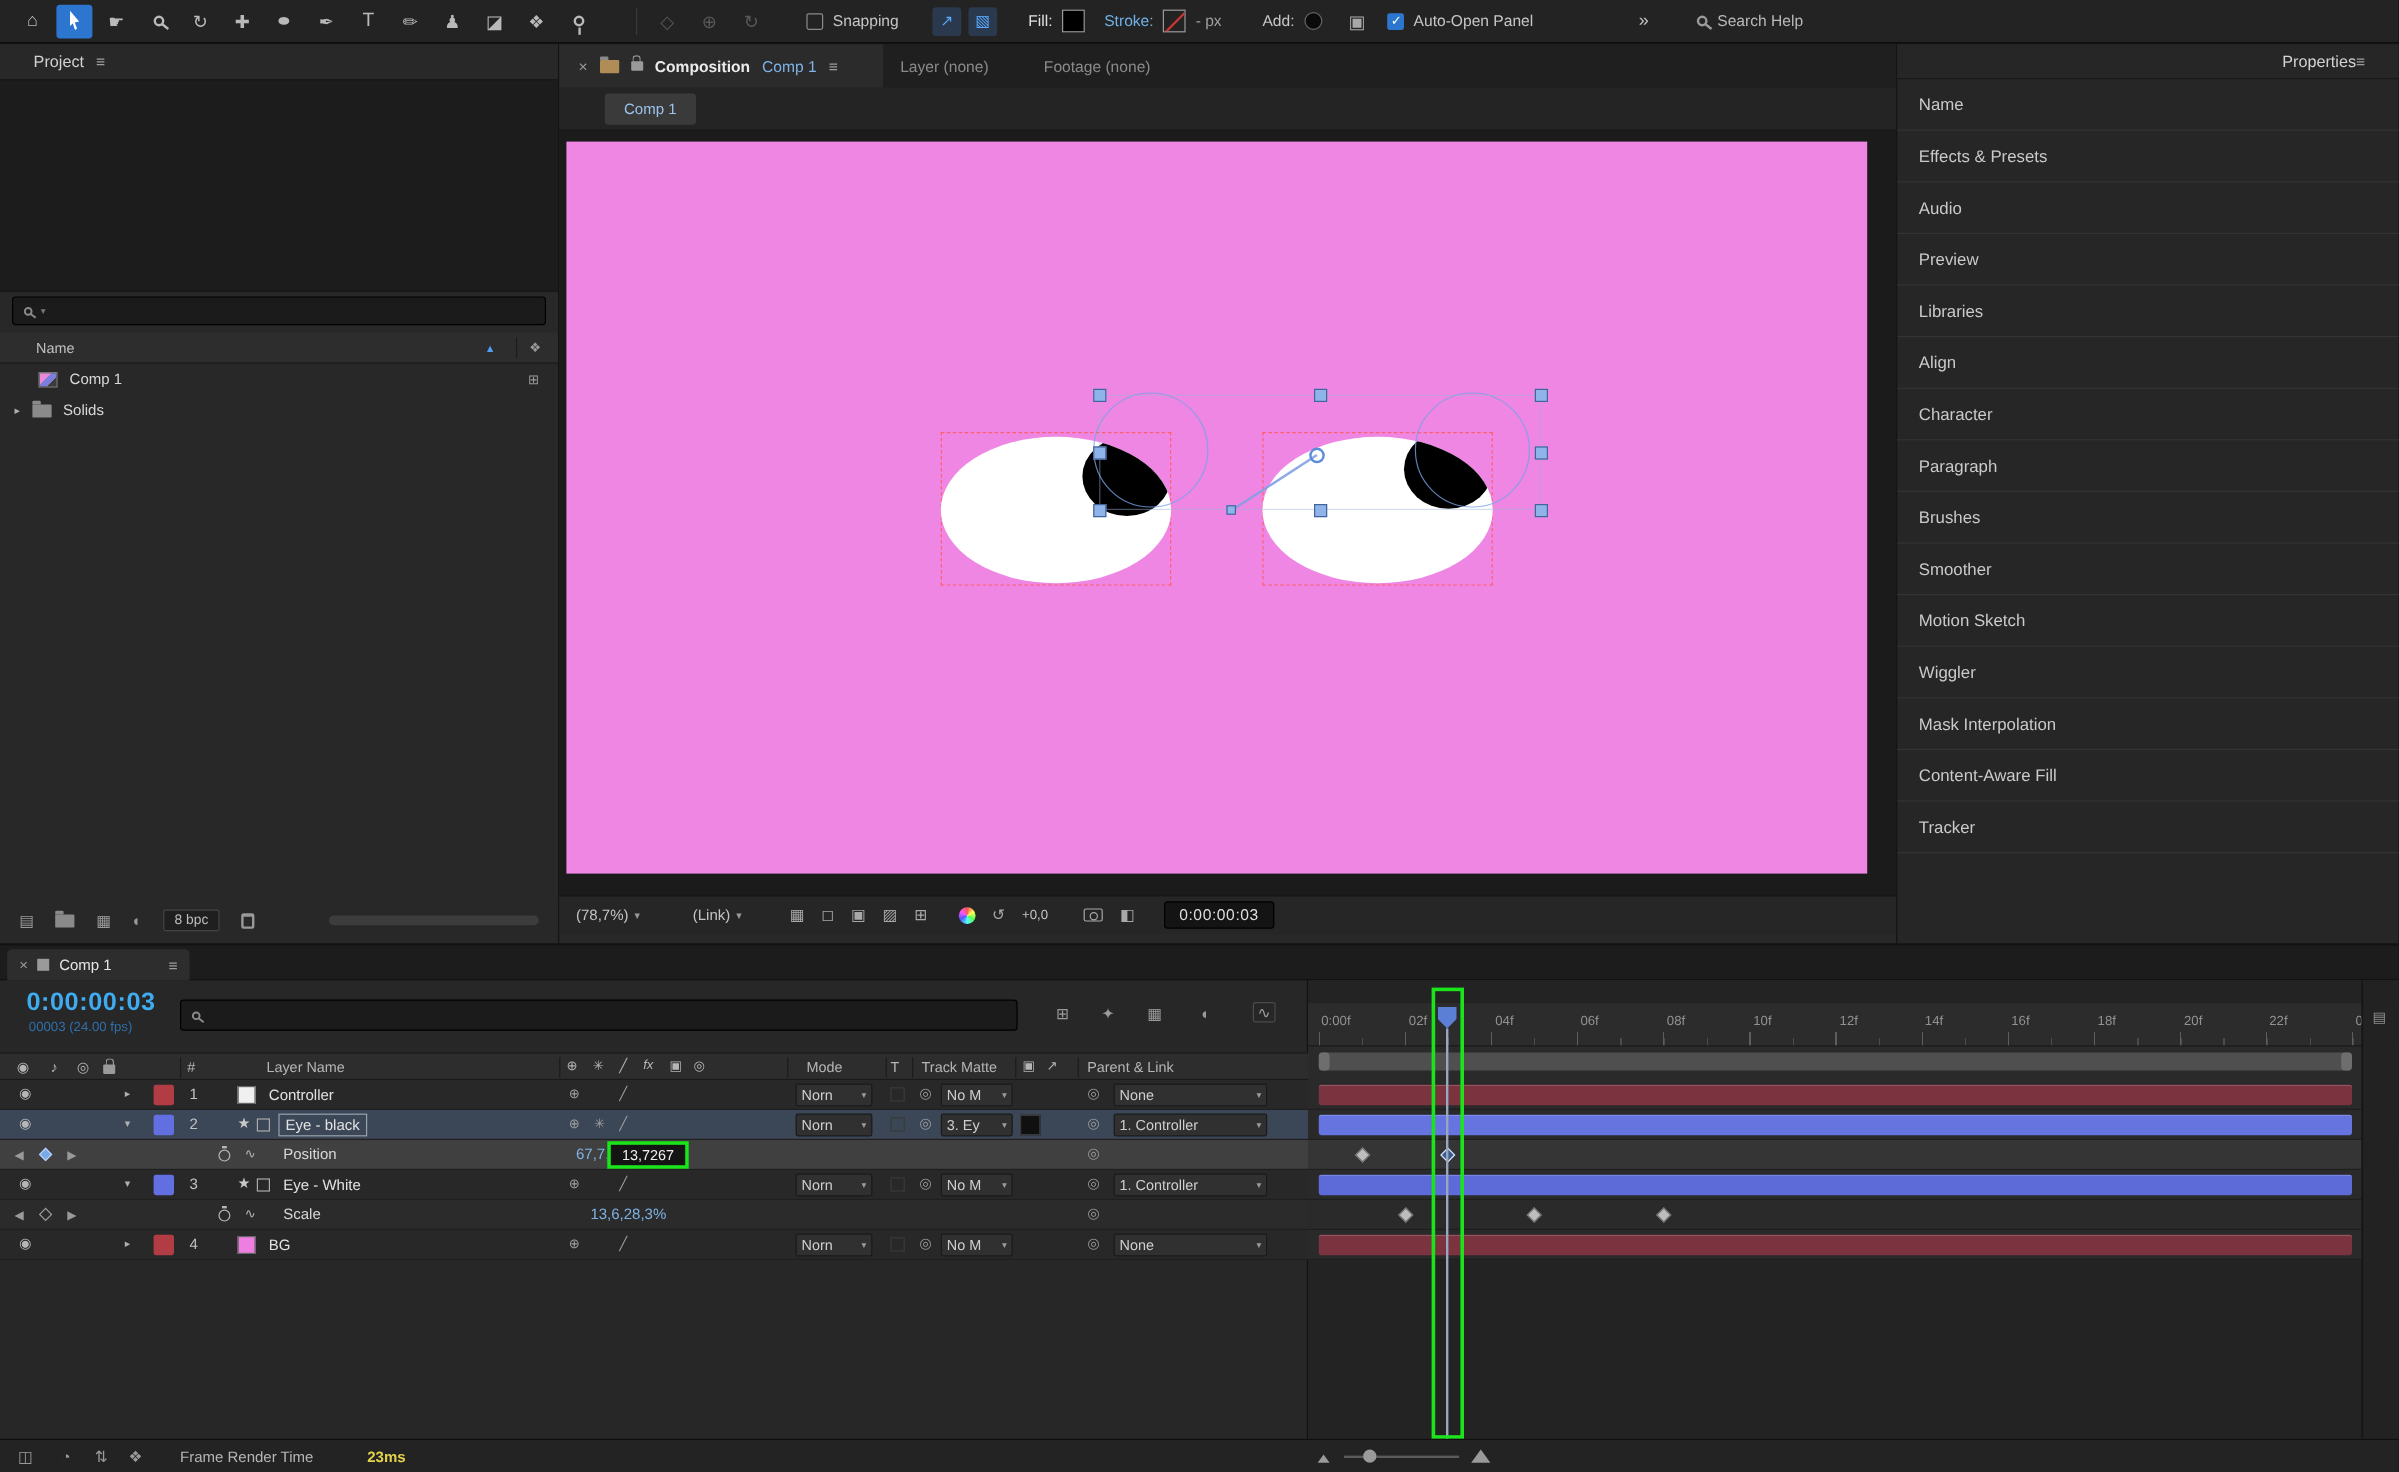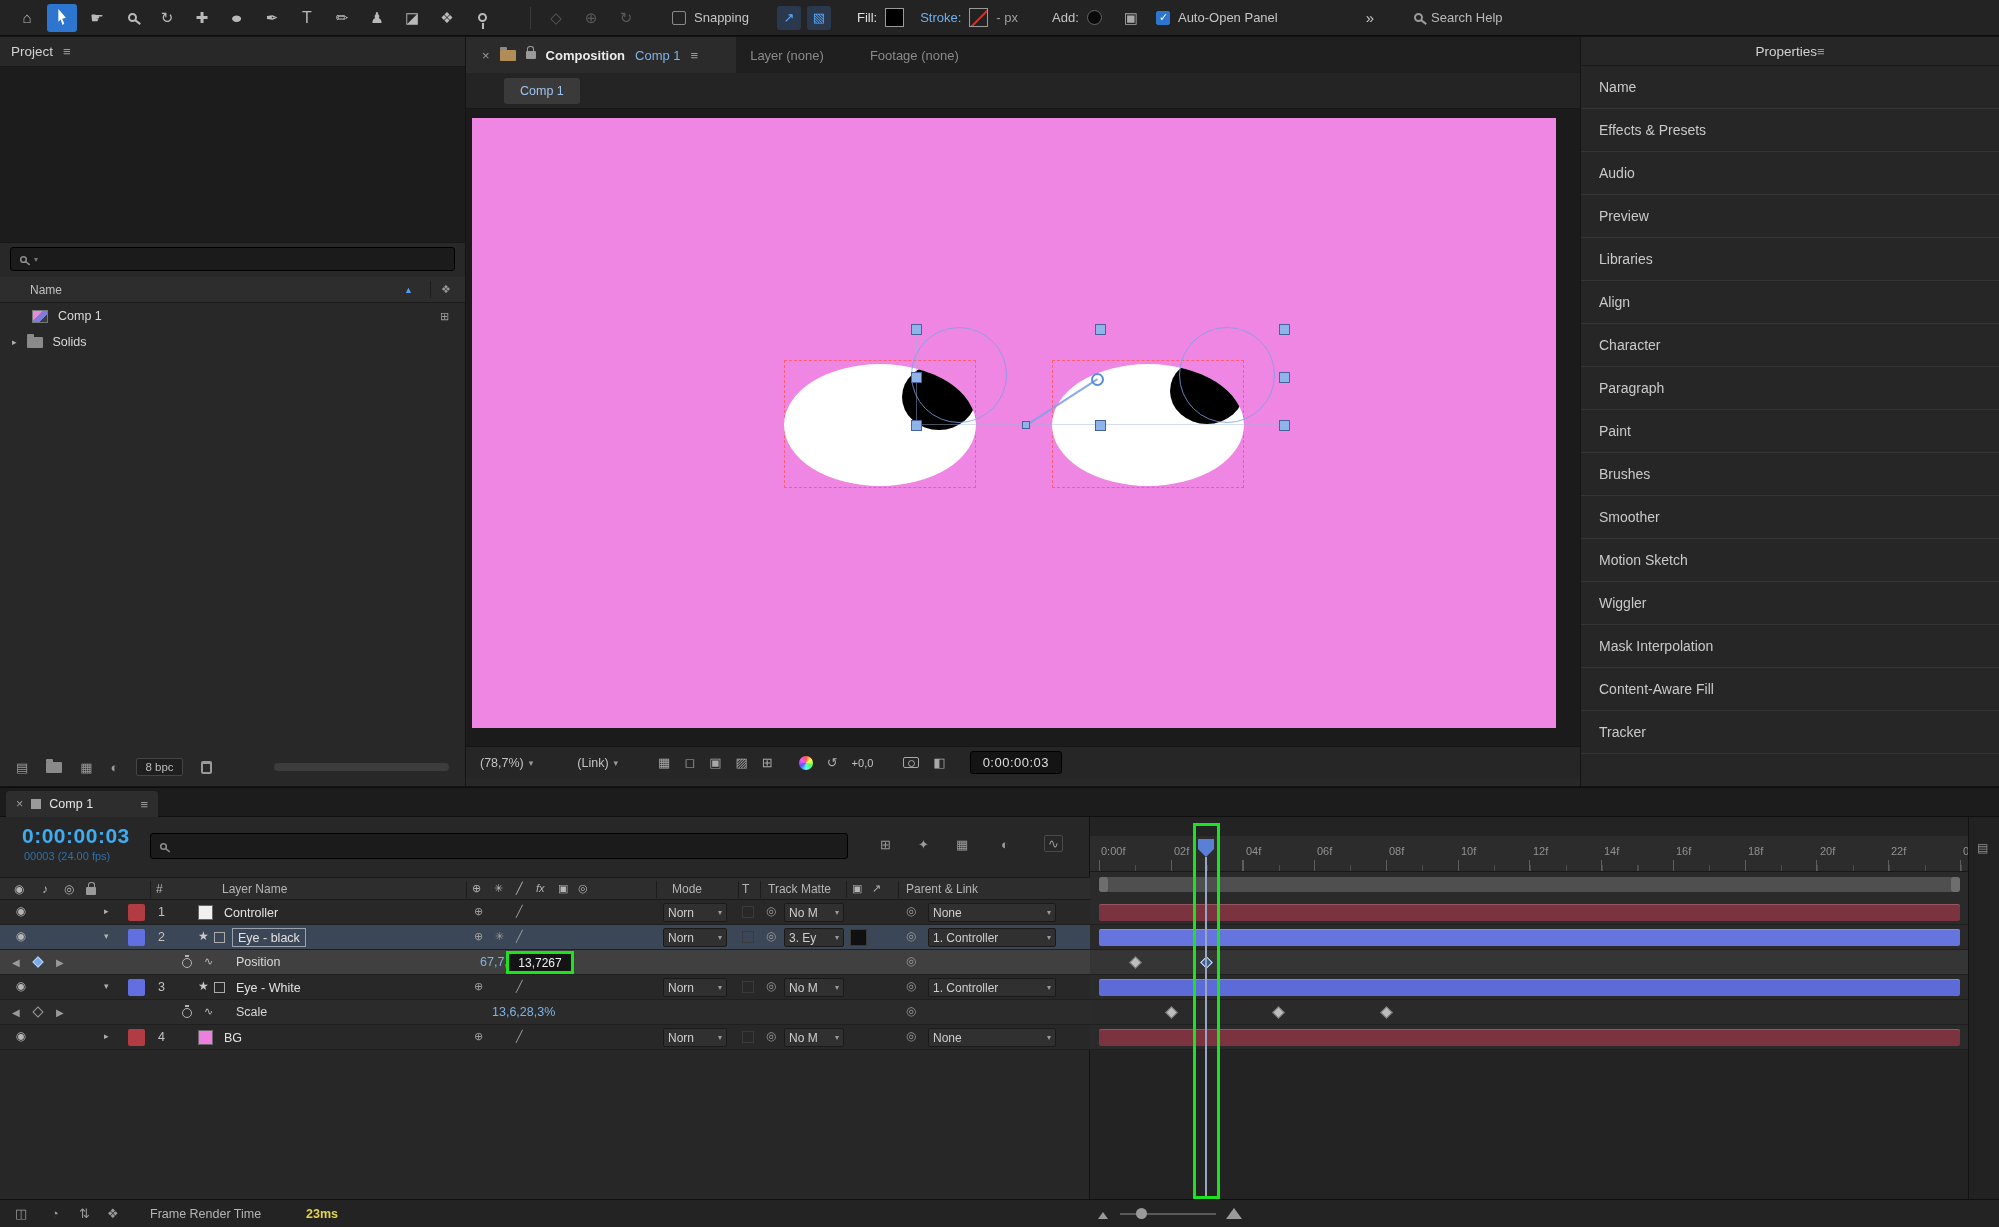--- a/index.html
+++ b/index.html
@@ -24,21 +24,21 @@
 .swatch{width:19px;height:19px;border:1.5px solid #9a9a9a;display:inline-block;flex:none}
 .swatch.fillsw{background:#000}
 .swatch.strokesw{background:#222;position:relative;overflow:hidden}
 .swatch.strokesw::after{content:"";position:absolute;left:-4px;top:8px;width:28px;height:2px;background:#c93434;transform:rotate(-45deg)}
 .tb-label{color:#c6c6c6;margin:0 8px;font-size:13px}
 .snap-ico{width:24px;height:24px;border-radius:3px;background:rgba(62,122,204,.25);color:#5aa9ff;display:flex;align-items:center;justify-content:center;font-size:13px;margin-right:6px;flex:none}
 .add-ico{width:15px;height:15px;border-radius:50%;background:#0a0a0a;border:1px solid #666;display:inline-block;flex:none}
 
 
 .panel{position:absolute;background:#282828}
-.panel-hdr{height:29px;display:flex;align-items:center;justify-content:flex-start;padding:0 11px;color:#d2d2d2;font-size:13.5px;background:#282828}
+.panel-hdr{height:29px;display:flex;align-items:center;justify-content:flex-start;padding:0 28px;color:#d2d2d2;font-size:13.5px;background:#282828}
 .menu-ico{color:#9c9c9c;font-size:13px}
 
 
 .proj-preview{position:absolute;left:0;top:29px;width:465px;height:177px;background:#1c1c1c;border-top:1px solid #171717;border-bottom:1px solid #171717}
 .searchbox{position:absolute;background:#1b1b1b;border:1px solid #000;border-radius:3px;display:flex;align-items:center;gap:6px;padding:0 8px;color:#8a8a8a}
 .name-hdr{position:absolute;left:0;top:240px;width:465px;height:26px;background:#2d2d2d;border-bottom:1px solid #1a1a1a;display:flex;align-items:center}
 .proj-row{position:absolute;left:0;width:465px;height:26px;display:flex;align-items:center;color:#d8d8d8;font-size:12.5px}
 .folder-ico{width:16px;height:11px;background:#8a8a8a;border-radius:1px;position:relative;display:inline-block}
 .folder-ico::before{content:"";position:absolute;left:0;top:-3px;width:7px;height:3px;background:#8a8a8a;border-radius:1px 1px 0 0}
 .comp-ico{width:16px;height:13px;border:1px solid #777;background:linear-gradient(135deg,#e88ad8 0 40%,#7d7ddd 40% 70%,#3c3c3c 70%);display:inline-block}
@@ -283,34 +283,33 @@
       <span class="channels-dot" style="margin-left:12px"></span>
       <span class="vico">↺</span>
       <span style="color:#c3c3c3;font-size:11px">+0,0</span>
       <span class="cam-ico" style="margin-left:16px"></span>
       <span class="vico">◧</span>
       <span class="tc-box" style="margin-left:10px">0:00:00:03</span>
     </div>
   </div>
 
   <div class="panel" style="left:1581px;top:37px;width:418px;height:749px;background:#262626">
-    <div class="panel-hdr" style="justify-content:center;background:#262626;border-bottom:1px solid #191919">
+    <div class="panel-hdr" style="justify-content:flex-end;background:#262626;border-bottom:1px solid #191919">
       <span>Properties</span>
       <span class="menu-ico">≡</span>
     </div>
     <div>
         <div class="prop-item">Name</div>
         <div class="prop-item">Effects &amp; Presets</div>
         <div class="prop-item">Audio</div>
         <div class="prop-item">Preview</div>
         <div class="prop-item">Libraries</div>
         <div class="prop-item">Align</div>
         <div class="prop-item">Character</div>
         <div class="prop-item">Paragraph</div>
-        <div class="prop-item">Paint</div>
         <div class="prop-item">Brushes</div>
         <div class="prop-item">Smoother</div>
         <div class="prop-item">Motion Sketch</div>
         <div class="prop-item">Wiggler</div>
         <div class="prop-item">Mask Interpolation</div>
         <div class="prop-item">Content-Aware Fill</div>
         <div class="prop-item">Tracker</div>
       </div>
   </div>
 

